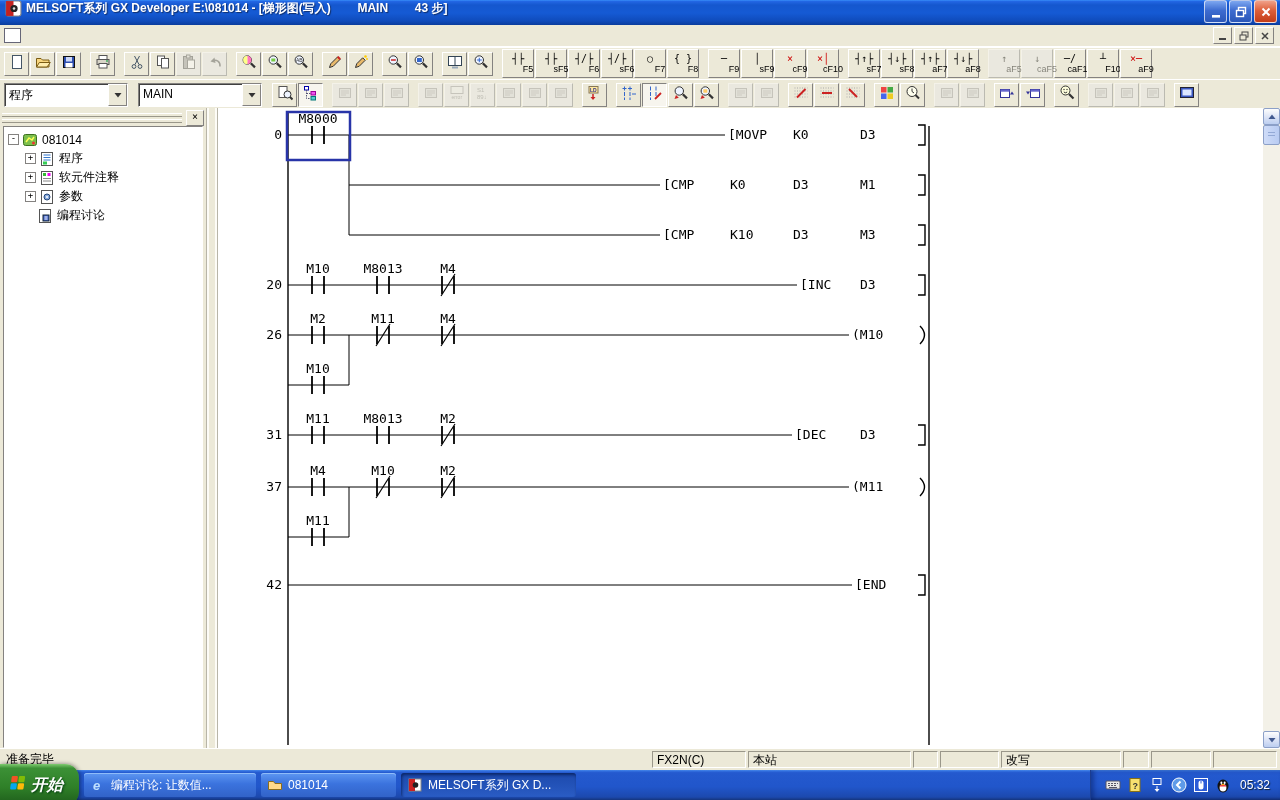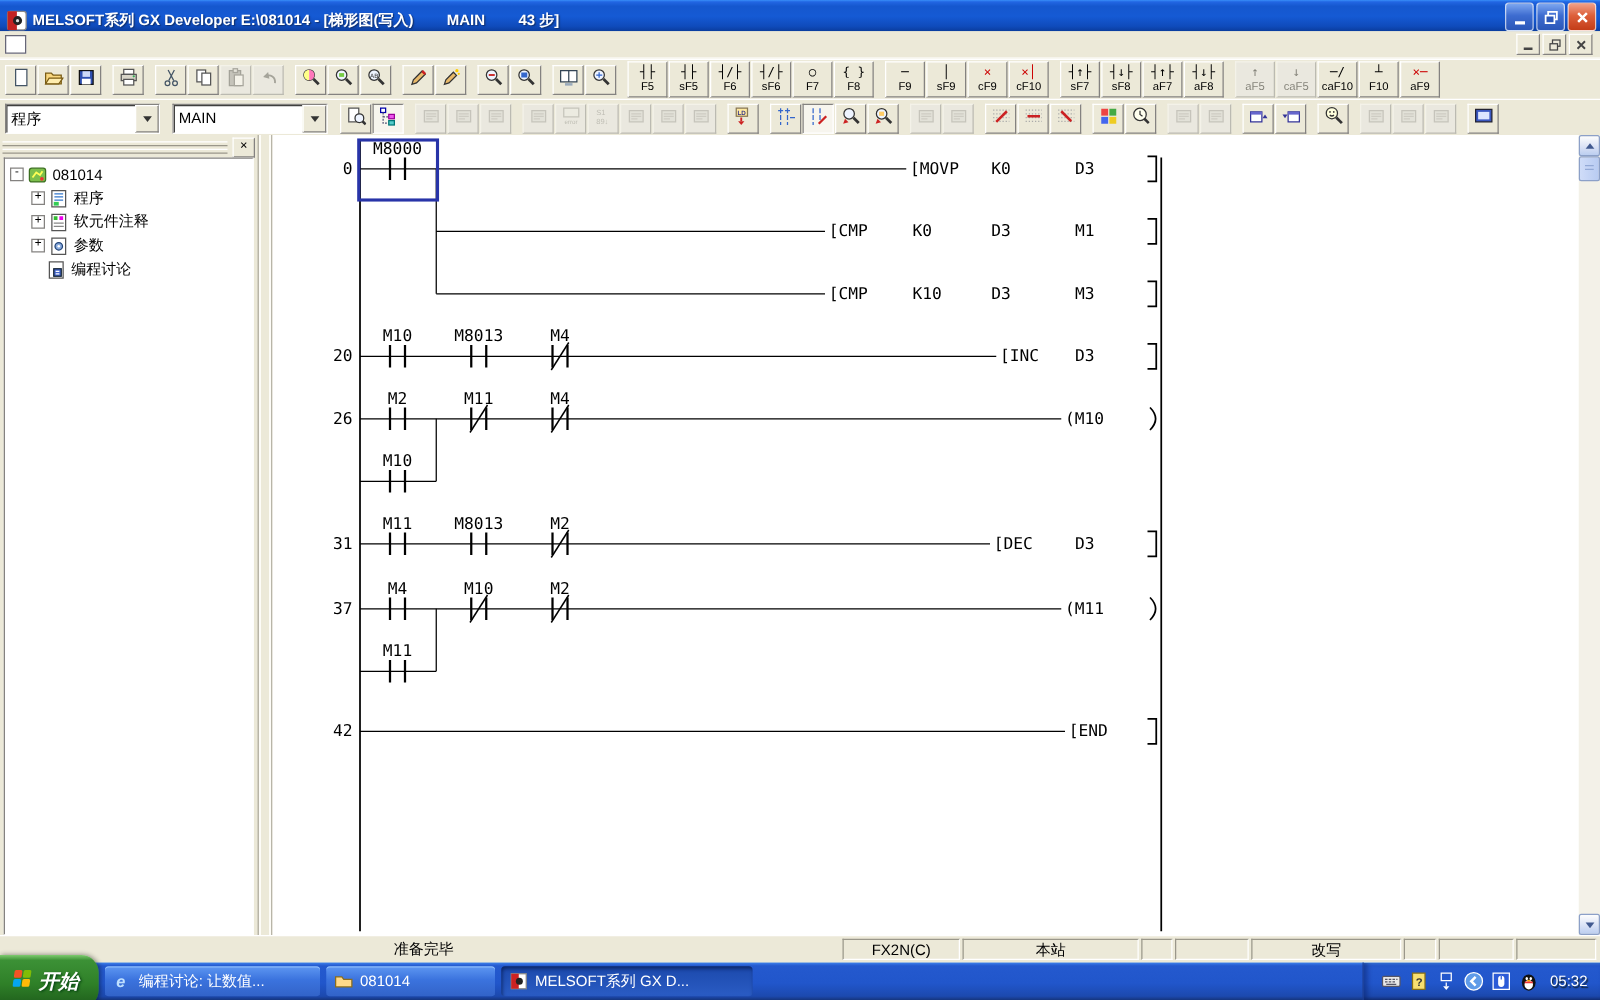--- a/index.html
+++ b/index.html
@@ -1,19 +1,19 @@
 <!DOCTYPE html>
 <html><head>
 <meta charset="utf-8">
 <style>
   html,body{margin:0;padding:0;background:#555;}
   #screen{width:1280px;height:800px;position:relative;overflow:hidden;background:#ECE9D8;
     font-family:"Liberation Sans","DejaVu Sans",sans-serif;font-size:12px;color:#000;}
   
-  .titlebar{height:25px;display:flex;align-items:flex-end;padding:0 3px;
+  .titlebar{height:25px;display:flex;align-items:flex-start;padding:0 3px;
     background:linear-gradient(180deg,#388EF8 0%,#2266E3 6%,#1557CE 20%,#155AD4 52%,#0F4BBB 84%,#0A3C9D 100%);}
   .app-icon{width:17px;height:17px;margin:0 4px 0 2px;flex:none;}
   .title-text{flex:1;color:#fff;font-weight:bold;font-size:12px;white-space:pre;overflow:hidden;
     text-shadow:1px 1px 1px #10306e;}
   .tb-btn{width:21px;height:21px;border-radius:3px;margin-left:2px;flex:none;border:1px solid #ffffffaa;
     background:linear-gradient(180deg,#7DA7F0,#3D6CD0 45%,#2B57B8);display:flex;align-items:center;justify-content:center;}
   .tb-btn.close{background:linear-gradient(180deg,#F0A088,#DD5F3A 45%,#C33D18);}
   
   .menubar{height:21px;display:flex;align-items:center;background:#ECE9D8;border-bottom:1px solid #fff;padding:0 2px;}
   .mdi-icon{width:15px;height:13px;background:#fff;border:1px solid #667;margin:0 5px 0 2px;flex:none;}
@@ -26,21 +26,21 @@
   .tb1{height:32px;}
   .tb2{height:30px;}
   .tbtn{width:23px;height:22px;flex:none;background:#ECE9D8;border:1px solid;border-color:#fff #848280 #848280 #fff;
     display:flex;align-items:center;justify-content:center;margin-right:1px;}
   .tbtn.dis{opacity:.45;filter:grayscale(1);}
   .tbtn.pressed{border-color:#848280 #fff #fff #848280;background:#f7f5ee;}
   .gap{width:8px;flex:none;}
   .fkey{width:30px;height:27px;flex:none;margin-right:1px;background:#ECE9D8;border:1px solid;
     border-color:#fff #848280 #848280 #fff;display:flex;flex-direction:column;align-items:center;justify-content:center;}
   .fkey .sym{font-family:"DejaVu Sans Mono",monospace;font-size:10px;line-height:11px;height:11px;}
-  .fkey .key{font-size:9px;line-height:10px;}
+  .fkey .key{font-size:9px;line-height:10px;padding-left:20px;}
   .fkey.red .sym{color:#c00;}
   .fkey.dis{opacity:.45;filter:grayscale(1);}
   .combo{display:flex;width:122px;height:22px;margin-right:10px;flex:none;background:#fff;
     border:1px solid;border-color:#848280 #fff #fff #848280;box-shadow:inset 1px 1px 0 #404040;}
   .combo-val{flex:1;padding:3px 4px;font-size:12px;white-space:nowrap;overflow:hidden;}
   .combo-arr{width:17px;background:#ECE9D8;border:1px solid;border-color:#fff #848280 #848280 #fff;
     display:flex;align-items:center;justify-content:center;}
   
   .main{position:absolute;top:108px;left:0;right:0;bottom:52px;display:flex;}
   .dock{width:206px;box-sizing:border-box;padding:3px 2px 0 2px;display:flex;flex-direction:column;background:#ECE9D8;flex:none;}
@@ -67,21 +67,21 @@
   
   .vscroll{position:absolute;right:0;top:0;bottom:0;width:17px;background:#f3f1e8;}
   .sb-btn{position:absolute;left:0;width:17px;height:17px;box-sizing:border-box;border:1px solid #8ca0c8;border-radius:2px;
     background:linear-gradient(180deg,#fdfdfd,#d7e0f5 60%,#bccef0);display:flex;align-items:center;justify-content:center;}
   .sb-btn.up{top:0;} .sb-btn.down{bottom:0;}
   .sb-thumb{position:absolute;left:0;top:17px;width:17px;height:20px;box-sizing:border-box;border:1px solid #8ca0c8;border-radius:2px;
     background:linear-gradient(90deg,#cfdcf8,#b8cbf2);}
   .sb-thumb:after{content:"";display:block;margin:6px 4px;border-top:1px solid #93a9d6;border-bottom:1px solid #93a9d6;height:2px;}
   
   .statusbar{position:absolute;left:0;right:0;bottom:30px;height:22px;background:#ECE9D8;border-top:1px solid #fff;
-    display:flex;align-items:center;gap:2px;padding:2px 3px;box-sizing:border-box;text-align:center;}
+    display:flex;align-items:center;gap:2px;padding:2px 3px;box-sizing:border-box;}
   .sb-ready{flex:1;padding-left:3px;font-size:12px;}
   .sb-cell{height:17px;box-sizing:border-box;border:1px solid;border-color:#9a978a #fff #fff #9a978a;
     font-size:12px;padding:1px 4px;line-height:14px;white-space:nowrap;overflow:hidden;flex:none;}
   
   .taskbar{position:absolute;left:0;right:0;bottom:0;height:30px;display:flex;align-items:center;
     background:linear-gradient(180deg,#4A8BE8 0%,#3573E2 3%,#2459CE 9%,#2156CB 55%,#1C49AE 90%,#15357E 100%);}
   .start{height:42px;flex:none;display:flex;align-items:center;gap:5px;padding:0 16px 0 8px;border-radius:0 14px 14px 0;
     background:linear-gradient(180deg,#7FCB70 0%,#3C9136 10%,#2F8028 55%,#1F5F1C 95%);box-shadow:1px 0 4px #00000077;
     color:#fff;font-weight:bold;font-style:italic;font-size:16px;text-shadow:1px 1px 2px #033d10;}
   .task{width:168px;height:24px;flex:none;margin:0 0 0 5px;border-radius:3px;display:flex;align-items:center;gap:5px;
@@ -779,21 +779,21 @@
             </svg>
           </div>
       </div>
     </div>
   </div>
 
   <div class="statusbar">
     <div class="sb-ready">准备完毕</div>
     <span id="sbcells" style="display:flex;gap:2px;">
         <div class="sb-cell" style="width: 94px;">FX2N(C)</div>
-        <div class="sb-cell" style="width: 141px;">本站</div>
+        <div class="sb-cell" style="width: 163px;">本站</div>
         <div class="sb-cell" style="width: 25px;"></div>
         <div class="sb-cell" style="width: 59px;"></div>
         <div class="sb-cell" style="width: 120px;">改写</div>
         <div class="sb-cell" style="width: 26px;"></div>
         <div class="sb-cell" style="width: 60px;"></div>
         <div class="sb-cell" style="width: 64px;"></div>
       </span>
   </div>
 
   <div class="taskbar">
@@ -814,21 +814,21 @@
               <text x="3" y="12.5" font-size="13" font-style="italic" font-weight="bold" fill="#bfe0ff">e</text>
             </svg></span>
           <span class="tlbl">编程讨论: 让数值...</span>
         </div>
         <div class="task" style="width: 135px;">
           <span style="flex: 0 0 auto; height: 16px;"><svg viewBox="0 0 16 16" width="16" height="16">
               <path d="M1.5 12.5v-8h5l1.5 2h6.5v6z" fill="#ffd98a" stroke="#8a6d1d"></path>
             </svg></span>
           <span class="tlbl">081014</span>
         </div>
-        <div class="task active" style="width: 201px;">
+        <div class="task active" style="width: 175px;">
           <span style="flex: 0 0 auto; height: 16px;"><svg viewBox="0 0 16 16" width="16" height="16">
               <rect x="2" y="2" width="12" height="12" fill="#fff" stroke="#888"></rect>
               <path d="M2 2h6v12H2z" fill="#c22"></path>
               <circle cx="8.5" cy="8" r="2.8" fill="#222"></circle>
             </svg></span>
           <span class="tlbl">MELSOFT系列 GX D...</span>
         </div>
       </span>
     <div class="tray">
       <span id="trayicons" style="display:flex;align-items:center;gap:6px;">

